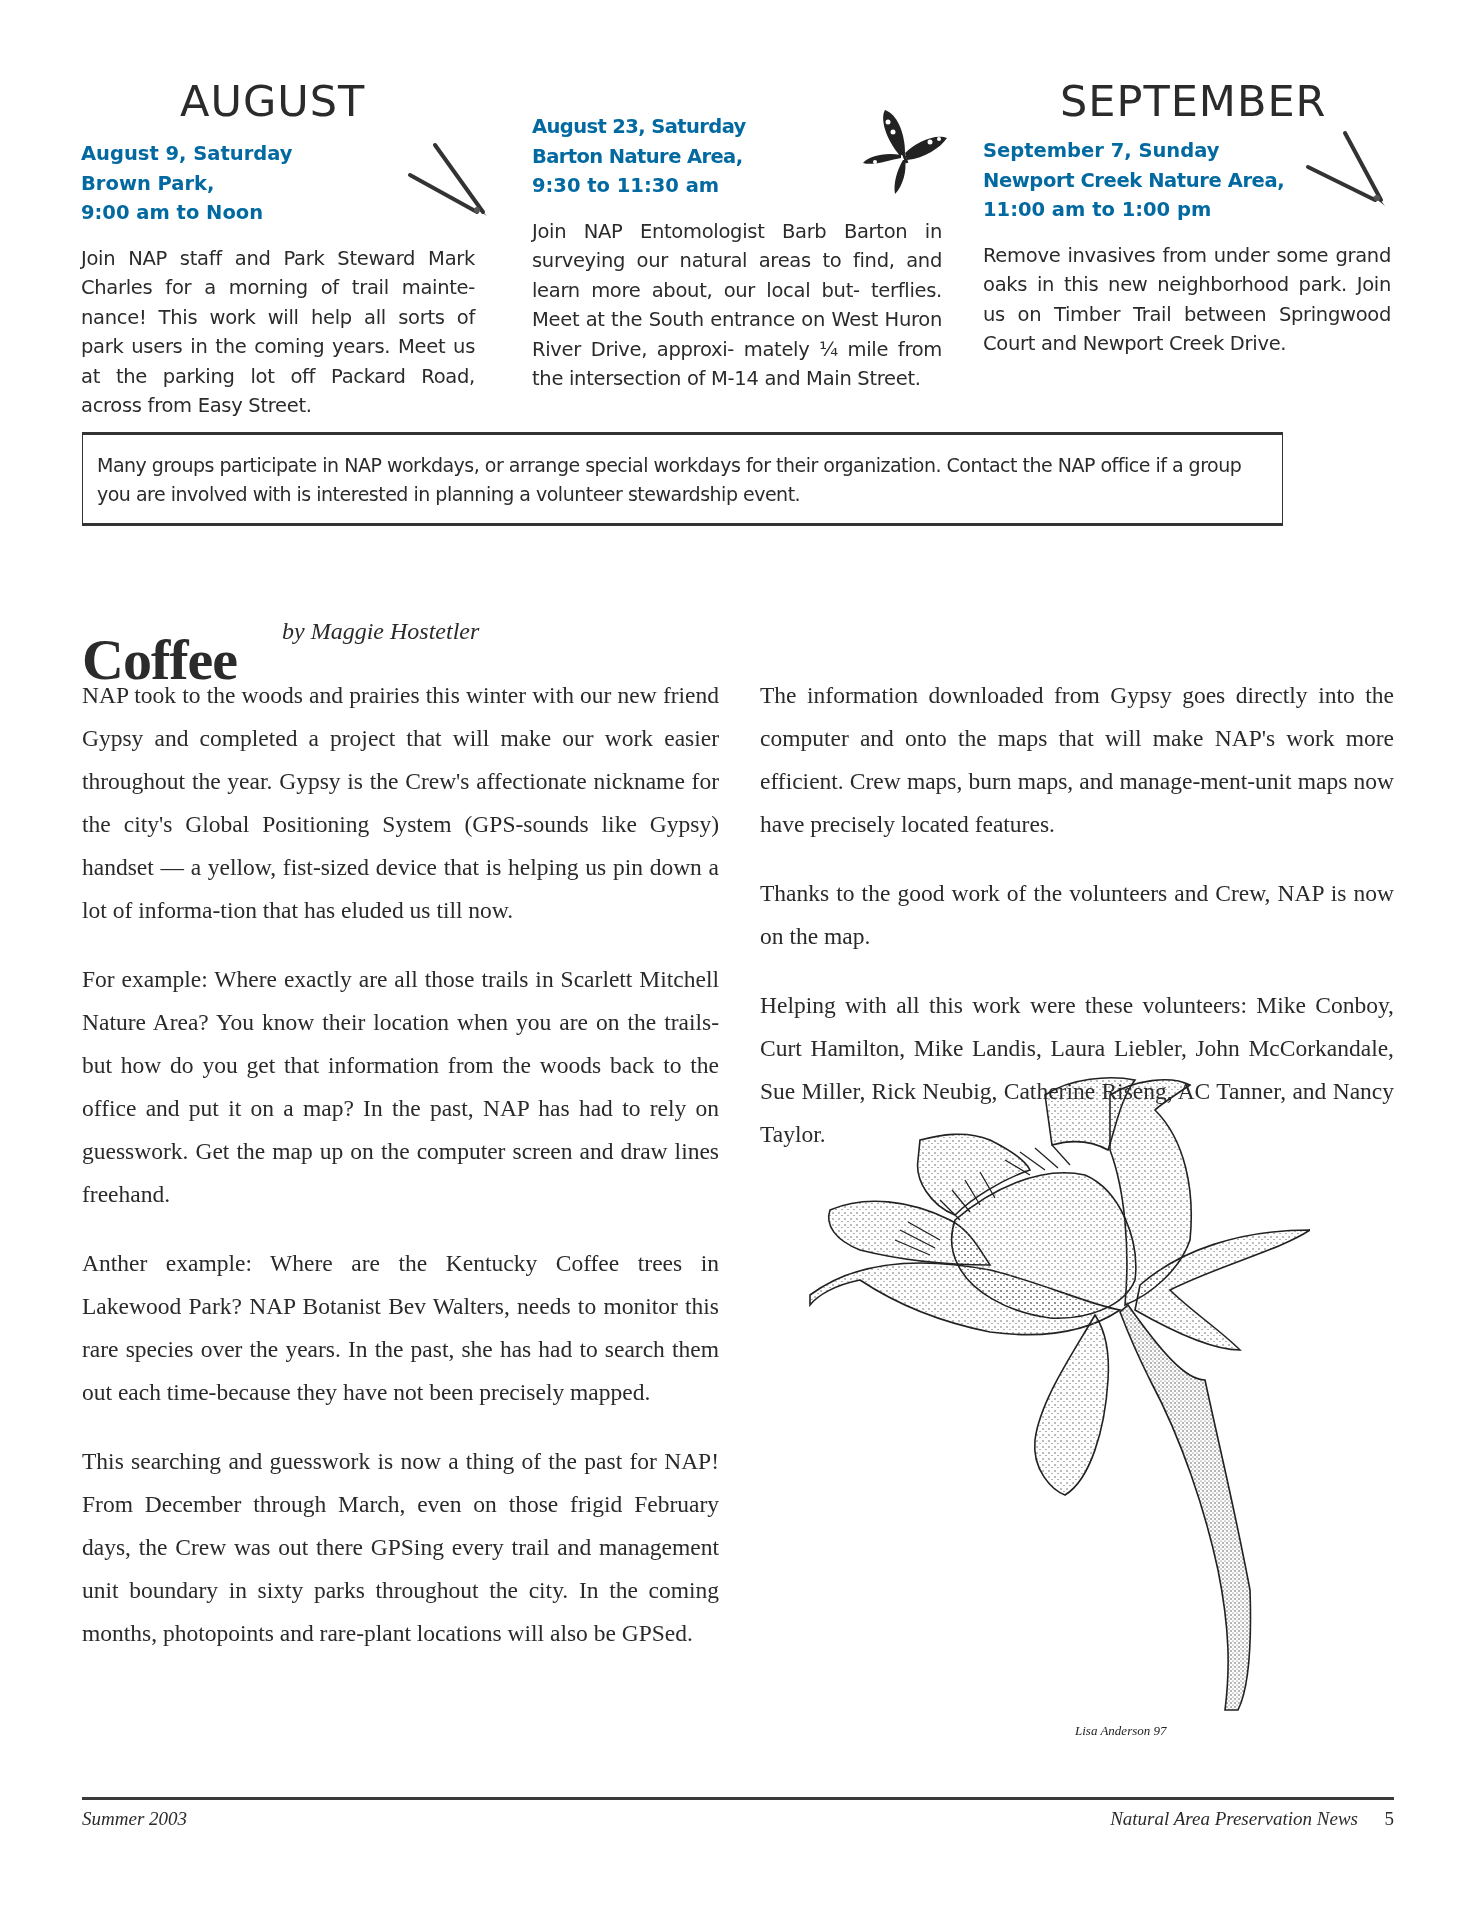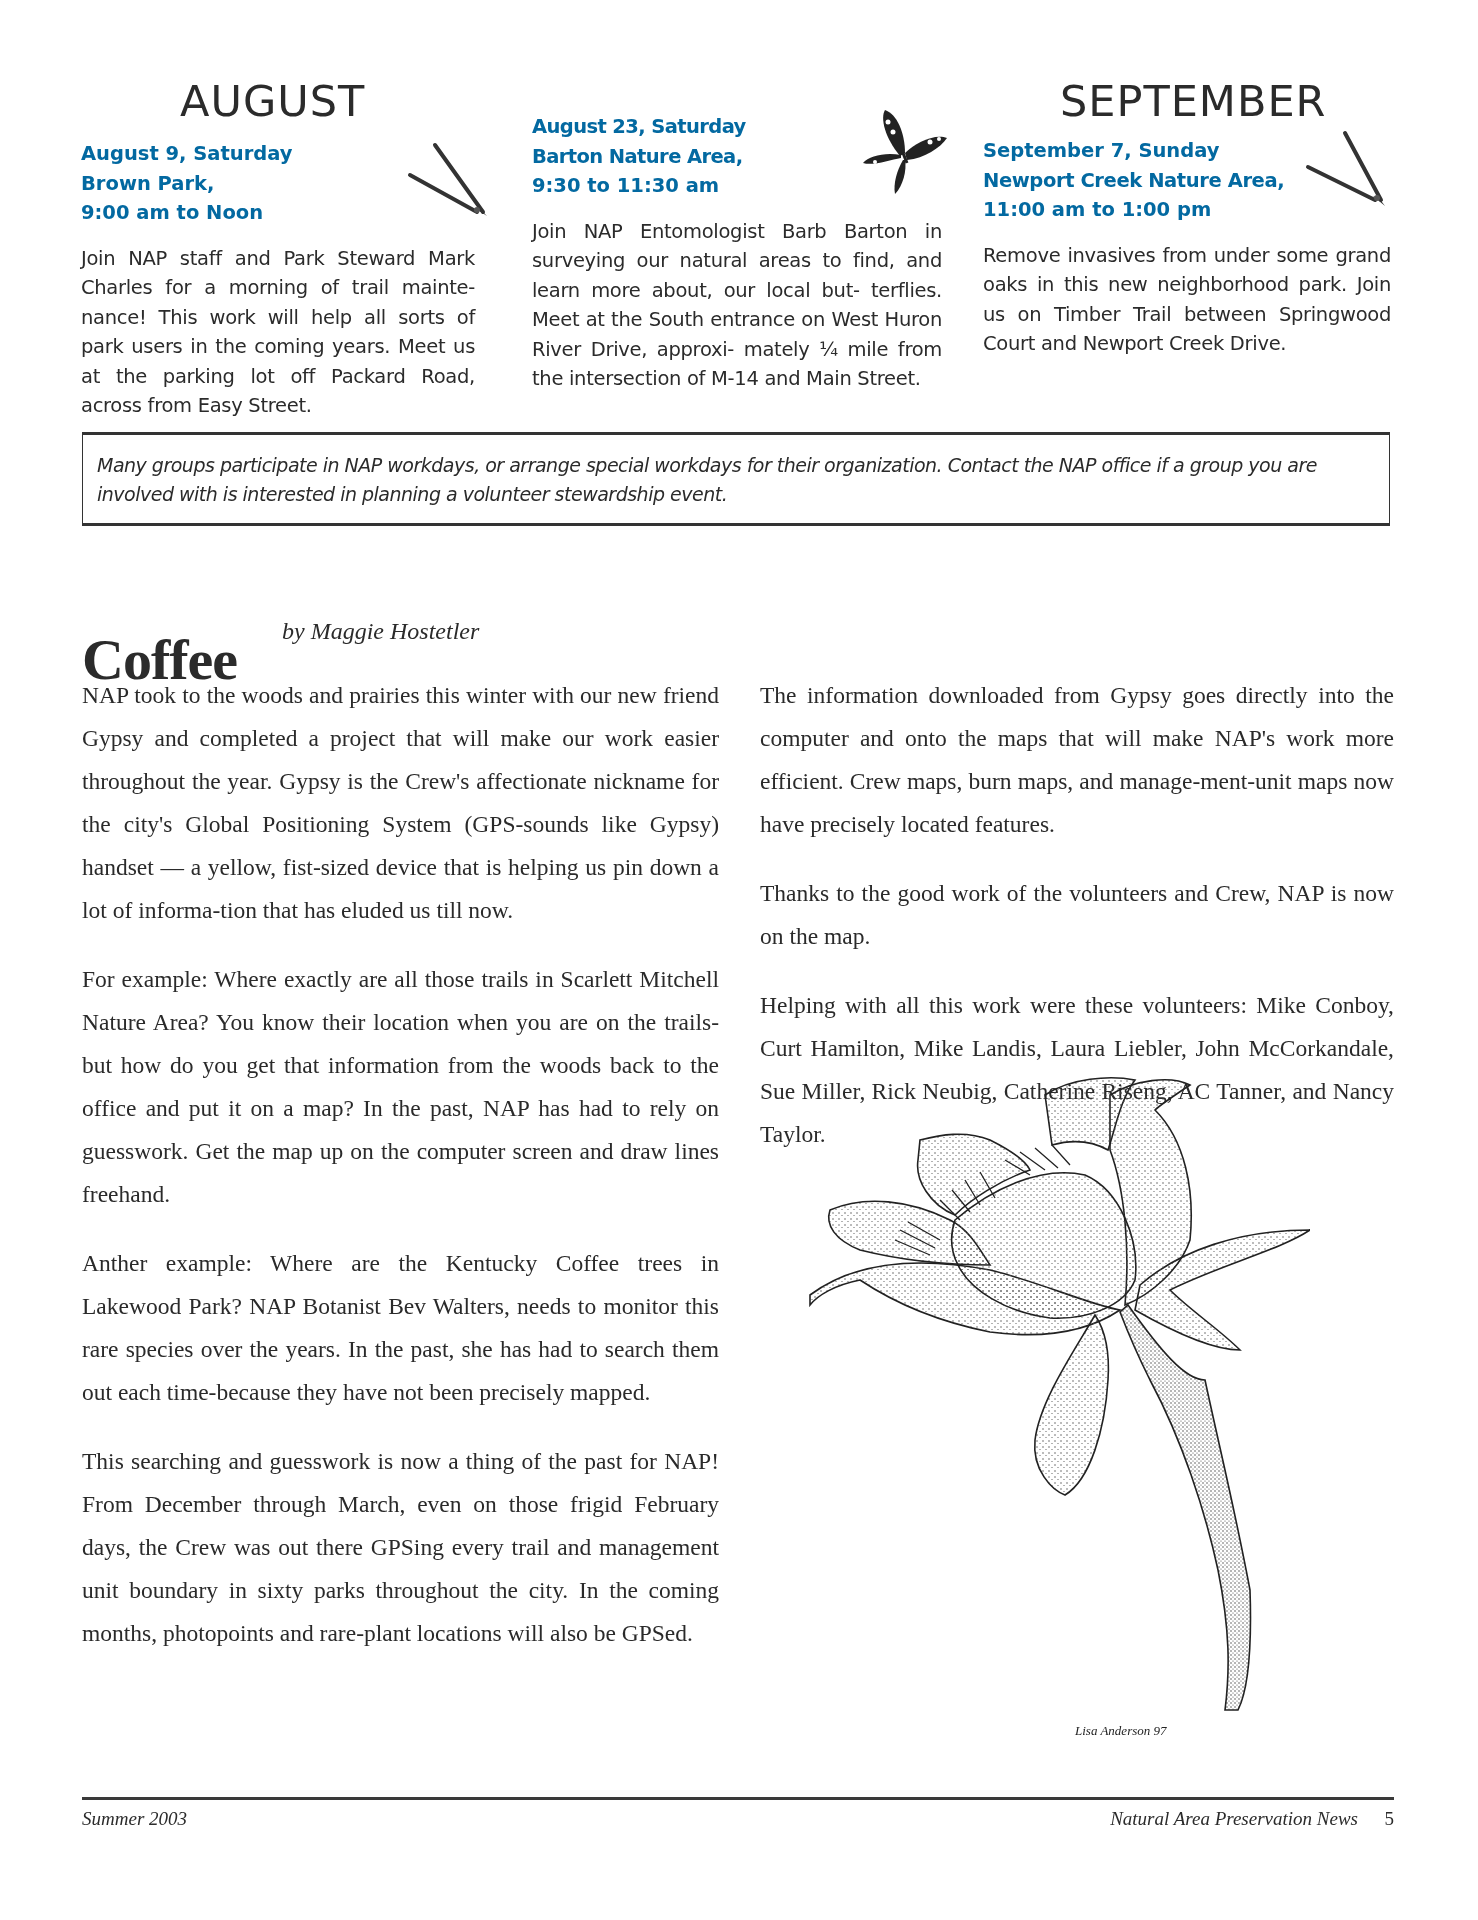--- a/index.html
+++ b/index.html
@@ -16,23 +16,23 @@
     font-size: 19.5px; line-height: 29.5px; color: #0369a1; white-space: nowrap;
   }
   .event-body {
     position: absolute; font-family: "DejaVu Sans", sans-serif; font-size: 19.5px;
     line-height: 29.5px; color: #2b2b2b; text-align: justify; text-align-last: left;
     letter-spacing: -0.3px;
     margin-top: 16px;
   }
 
   .notice-box {
-    position: absolute; left: 82px; top: 432px; width: 1308px; height: 94px;
+    position: absolute; left: 82px; top: 432px; width: 1201px; height: 94px;
     border-top: 3px solid #333; border-bottom: 3px solid #333;
-    border-left: 1.5px solid #333; border-right: 1.5px solid #333; box-sizing: border-box; font-style: italic;
+    border-left: 1.5px solid #333; border-right: 1.5px solid #333; box-sizing: border-box;
   }
   .notice-text {
     position: absolute; left: 14px; top: 16px; right: 10px;
     font-family: "DejaVu Sans", sans-serif; font-size: 19px; line-height: 29px;
     color: #2b2b2b; letter-spacing: -0.5px;
   }
 
   .article-title {
     position: absolute; left: 82px; top: 592px; font-family: "Liberation Serif", serif;
     font-size: 58px; color: #2b2b2b; line-height: 1; letter-spacing: -1px; white-space: nowrap;

